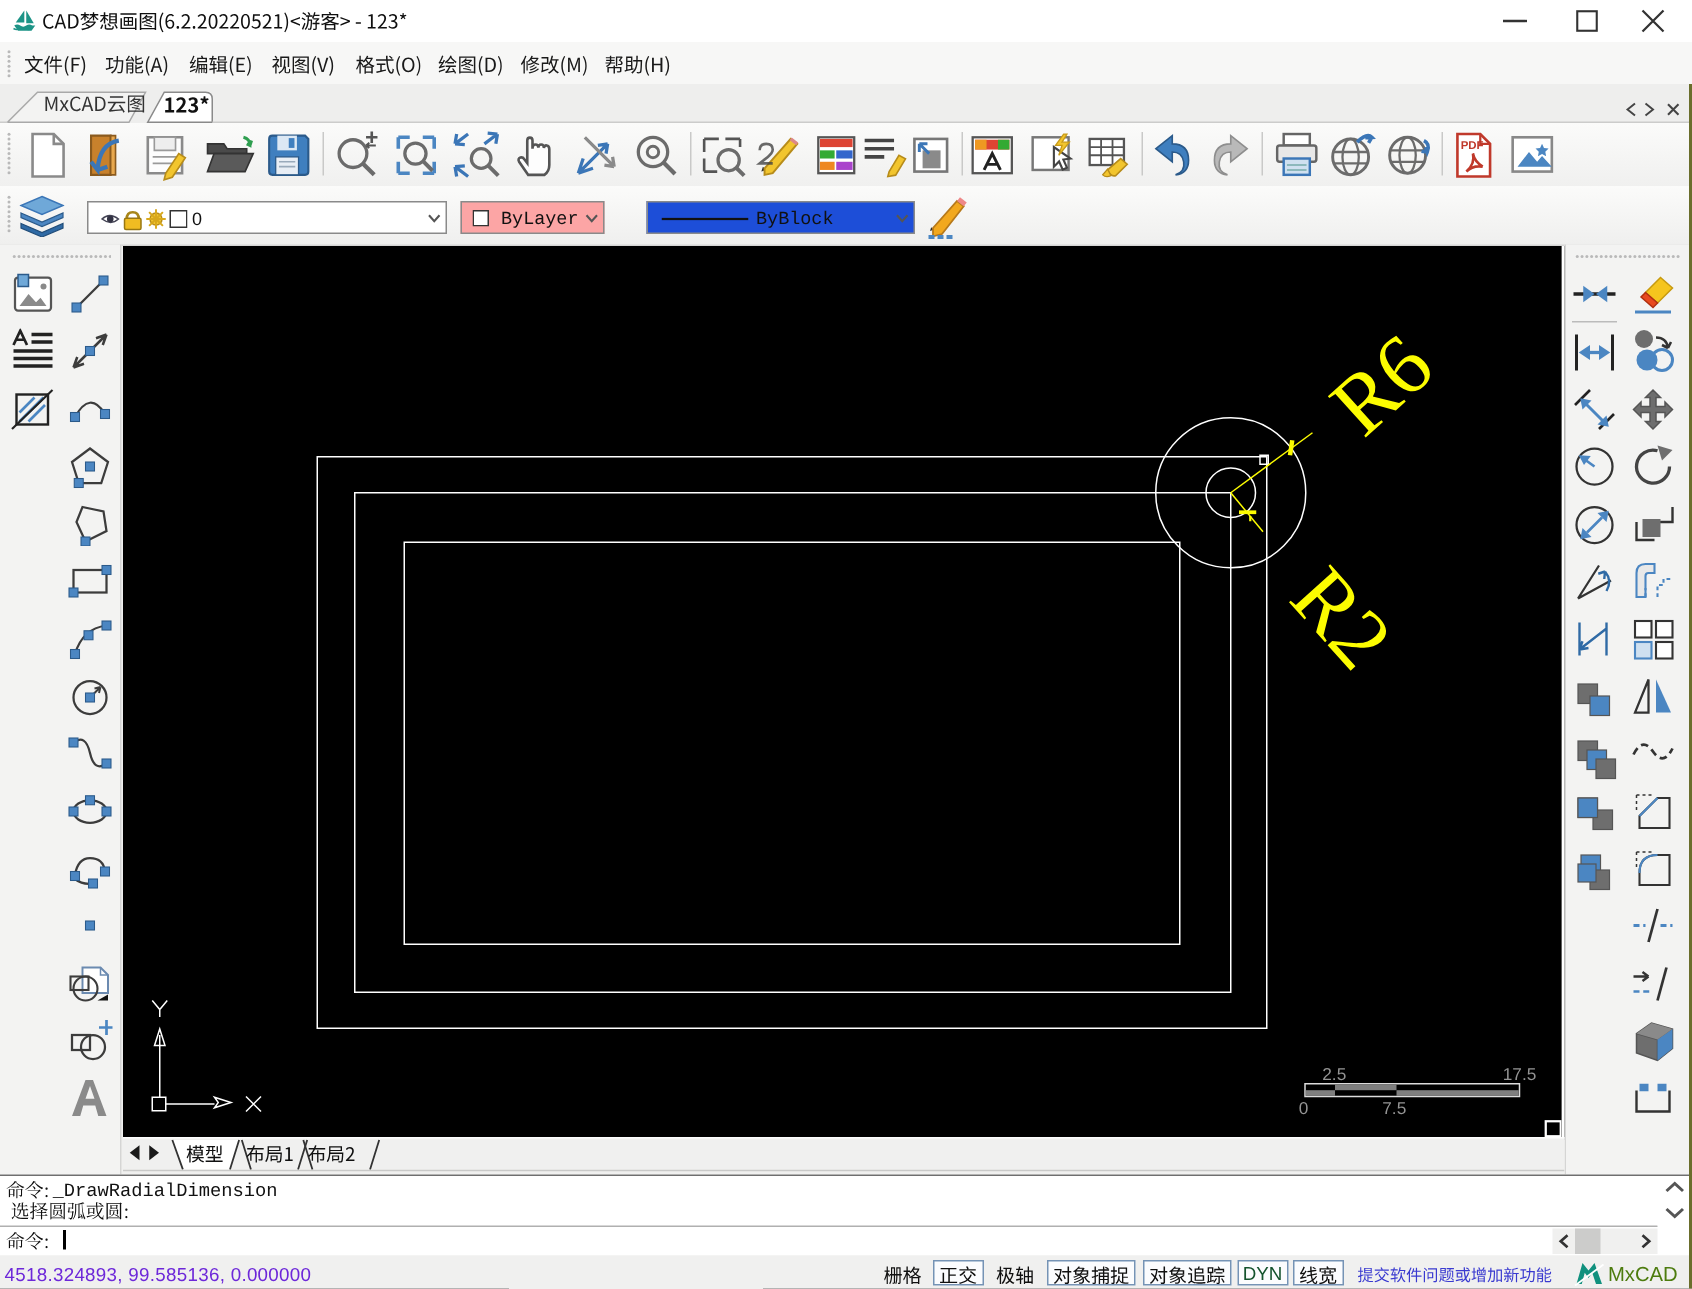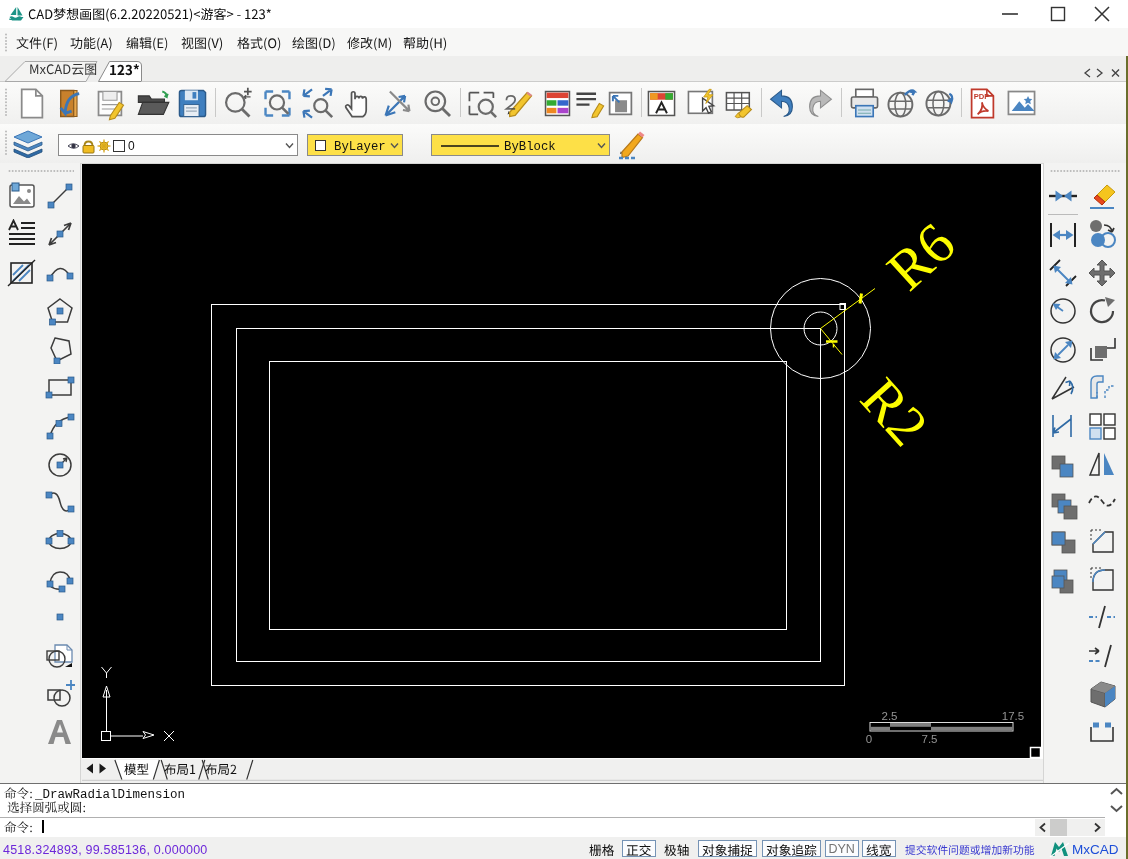--- a/index.html
+++ b/index.html
@@ -274,32 +274,32 @@
       <path d="M37 8 l-4.6 -4.6" stroke="#d8a81c" stroke-width="1.3"></path>
       <path d="M37 8 l-0.0 -6.5" stroke="#d8a81c" stroke-width="1.3"></path>
       <path d="M37 8 l4.6 -4.6" stroke="#d8a81c" stroke-width="1.3"></path>
       <rect x="46.5" y="2.5" width="11" height="11" fill="#fff" stroke="#333"></rect>
     </svg>
     <div style="position:absolute;left:69px;top:4px;font-size:12px;color:#111">0</div>
     <svg style="position:absolute;right:3px;top:7px" width="9" height="7" viewBox="0 0 9 7">
       <path d="M1 1.5 L4.5 5.5 L8 1.5" fill="none" stroke="#555" stroke-width="1.4"></path>
     </svg>
   </div>
-<div style="position:absolute;left:307px;top:134px;width:96px;height:22px;background:#fde047;border:1px solid #8a8a8a;box-sizing:border-box">
+<div style="position:absolute;left:307px;top:134px;width:96px;height:22px;background:#fca5a5;border:1px solid #8a8a8a;box-sizing:border-box">
     <svg style="position:absolute;left:7px;top:5px" width="11" height="11" viewBox="0 0 11 11">
       <rect x="0.5" y="0.5" width="10" height="10" fill="#fff" stroke="#333"></rect>
     </svg>
     <svg style="position:absolute;left:26px;top:3px" width="55" height="15" viewBox="0 0 55 15">
       <text x="0" y="11.5" font-family="Liberation Mono" font-size="12.3" fill="#111">ByLayer</text>
     </svg>
     <svg style="position:absolute;right:3px;top:7px" width="9" height="7" viewBox="0 0 9 7">
       <path d="M1 1.5 L4.5 5.5 L8 1.5" fill="none" stroke="#555" stroke-width="1.4"></path>
     </svg>
   </div>
-<div style="position:absolute;left:431px;top:134px;width:179px;height:22px;background:#fde047;border:1px solid #8a8a8a;box-sizing:border-box">
+<div style="position:absolute;left:431px;top:134px;width:179px;height:22px;background:#1d4ed8;border:1px solid #8a8a8a;box-sizing:border-box">
     <svg style="position:absolute;left:9px;top:10px" width="58" height="2" viewBox="0 0 58 2">
       <path d="M0 1 h58" stroke="#111" stroke-width="1.6"></path>
     </svg>
     <svg style="position:absolute;left:72px;top:3px" width="55" height="15" viewBox="0 0 55 15">
       <text x="0" y="11.5" font-family="Liberation Mono" font-size="12.3" fill="#111">ByBlock</text>
     </svg>
     <svg style="position:absolute;right:3px;top:7px" width="9" height="7" viewBox="0 0 9 7">
       <path d="M1 1.5 L4.5 5.5 L8 1.5" fill="none" stroke="#555" stroke-width="1.4"></path>
     </svg>
   </div>
@@ -687,29 +687,29 @@
     <svg width="51" height="16" viewBox="0 0 51 16" style="display:block">
       <path transform="translate(0,13)" d="M6.4 -5.0C7.0 -4.1 7.5 -2.9 7.7 -2.1L8.6 -2.6C8.4 -3.3 7.8 -4.5 7.2 -5.4ZM1.2 -5.8C1.9 -5.1 2.8 -4.2 3.5 -3.4C2.7 -1.8 1.7 -0.5 0.6 0.2C0.8 0.4 1.1 0.8 1.2 1.0C2.4 0.2 3.4 -1.0 4.2 -2.6C4.7 -1.9 5.2 -1.2 5.5 -0.6L6.3 -1.3C5.9 -2.0 5.3 -2.8 4.6 -3.6C5.2 -5.0 5.6 -6.8 5.8 -8.8L5.2 -9.0L5.1 -9.0H0.9V-8.1H4.8C4.6 -6.7 4.3 -5.5 3.9 -4.4C3.2 -5.1 2.5 -5.8 1.8 -6.3ZM9.7 -10.7V-7.6H6.1V-6.7H9.7V-0.3C9.7 -0.1 9.6 0.0 9.4 0.0C9.2 0.0 8.5 0.0 7.7 0.0C7.8 0.3 8.0 0.7 8.0 1.0C9.1 1.0 9.7 1.0 10.1 0.8C10.5 0.6 10.7 0.4 10.7 -0.3V-6.7H12.2V-7.6H10.7V-10.7Z M17.0 -10.7C16.3 -9.7 15.0 -8.4 13.4 -7.5C13.6 -7.4 13.9 -7.0 14.0 -6.8C14.2 -7.0 14.5 -7.1 14.7 -7.3V-5.2H16.9C15.9 -4.6 14.8 -4.2 13.5 -3.9C13.7 -3.8 13.9 -3.4 14.0 -3.2C15.3 -3.6 16.4 -4.1 17.4 -4.7C17.8 -4.5 18.0 -4.3 18.3 -4.0C17.2 -3.3 15.4 -2.6 13.9 -2.2C14.1 -2.1 14.4 -1.8 14.5 -1.6C15.9 -2.0 17.6 -2.7 18.8 -3.6C19.0 -3.3 19.2 -3.1 19.3 -2.9C18.0 -1.8 15.7 -0.8 13.8 -0.4C14.0 -0.2 14.2 0.1 14.3 0.3C16.1 -0.2 18.2 -1.1 19.6 -2.2C20.0 -1.3 19.8 -0.5 19.3 -0.2C19.0 0.0 18.7 0.0 18.4 0.0C18.1 0.0 17.7 0.0 17.2 -0.0C17.3 0.2 17.4 0.6 17.5 0.9C17.9 0.9 18.3 0.9 18.6 0.9C19.1 0.9 19.5 0.8 19.9 0.5C20.8 -0.0 21.0 -1.3 20.4 -2.7L21.1 -3.0C21.6 -1.8 22.7 -0.4 24.2 0.4C24.3 0.1 24.6 -0.3 24.8 -0.5C23.4 -1.1 22.4 -2.3 21.8 -3.4C22.5 -3.7 23.1 -4.1 23.6 -4.5L22.9 -5.0C22.1 -4.5 21.0 -3.8 20.0 -3.3C19.6 -4.0 19.0 -4.6 18.1 -5.2L18.2 -5.2H23.5V-8.1H20.1C20.5 -8.5 20.8 -9.0 21.1 -9.4L20.4 -9.9L20.3 -9.8H17.5C17.7 -10.0 17.9 -10.3 18.0 -10.5ZM16.8 -9.1H19.7C19.5 -8.7 19.2 -8.4 18.9 -8.1H15.8C16.1 -8.4 16.5 -8.7 16.8 -9.1ZM15.6 -7.3H19.0C18.7 -6.8 18.3 -6.4 17.9 -6.0H15.6ZM19.9 -7.3H22.5V-6.0H18.9C19.3 -6.4 19.6 -6.8 19.9 -7.3Z M34.7 -9.9C35.3 -9.6 36.2 -9.1 36.7 -8.8H34.2V-10.7H33.3V-8.8H30.1V-7.9H33.3V-6.7H30.5V1.0H31.4V-1.6H33.3V0.9H34.2V-1.6H36.3V0.0C36.3 0.2 36.2 0.2 36.1 0.2C35.9 0.3 35.4 0.3 34.9 0.2C35.0 0.5 35.1 0.8 35.1 1.0C35.9 1.0 36.4 1.0 36.8 0.9C37.1 0.7 37.2 0.5 37.2 0.0V-6.7H34.2V-7.9H37.4V-8.8H36.8L37.2 -9.4C36.7 -9.7 35.8 -10.2 35.2 -10.5ZM36.3 -5.8V-4.5H34.2V-5.8ZM33.3 -5.8V-4.5H31.4V-5.8ZM31.4 -3.7H33.3V-2.4H31.4ZM36.3 -3.7V-2.4H34.2V-3.7ZM27.7 -10.7V-8.1H25.9V-7.2H27.7V-4.4C27.0 -4.2 26.3 -4.1 25.8 -3.9L26.0 -3.0L27.7 -3.5V-0.1C27.7 0.1 27.6 0.2 27.5 0.2C27.3 0.2 26.8 0.2 26.2 0.2C26.3 0.4 26.4 0.8 26.5 1.0C27.3 1.0 27.8 1.0 28.2 0.9C28.5 0.7 28.6 0.4 28.6 -0.1V-3.8L30.2 -4.3L30.0 -5.1L28.6 -4.7V-7.2H30.0V-8.1H28.6V-10.7Z M44.3 -9.2H48.5V-6.7H44.3ZM40.2 -10.7V-8.1H38.6V-7.2H40.2V-4.4L38.5 -3.9L38.7 -3.0L40.2 -3.4V-0.1C40.2 0.1 40.1 0.1 40.0 0.1C39.8 0.1 39.3 0.1 38.8 0.1C38.9 0.4 39.0 0.8 39.1 1.0C39.9 1.0 40.4 1.0 40.7 0.8C41.0 0.7 41.1 0.4 41.1 -0.1V-3.7L42.6 -4.2L42.5 -5.1L41.1 -4.7V-7.2H42.6V-8.1H41.1V-10.7ZM43.4 -10.0V-5.9H46.0V-0.4C45.2 -0.7 44.6 -1.3 44.3 -2.5C44.4 -3.1 44.5 -3.7 44.5 -4.4L43.6 -4.5C43.5 -2.3 43.0 -0.6 41.7 0.4C41.9 0.5 42.3 0.9 42.4 1.0C43.1 0.4 43.6 -0.4 44.0 -1.5C44.8 0.4 46.2 0.8 48.0 0.8H50.2C50.2 0.5 50.3 0.2 50.4 -0.0C50.0 -0.0 48.4 -0.0 48.1 -0.0C47.7 -0.0 47.3 -0.1 46.9 -0.1V-3.1H49.9V-3.9H46.9V-5.9H49.4V-10.0Z" fill="#111"></path>
     </svg>
   </div>
 <div style="position:absolute;left:761.5px;top:840px;height:17px;border:1px solid #7593b5;background:#fbfcfe;box-sizing:border-box;padding:1px 3px 0 3px">
     <svg width="51" height="16" viewBox="0 0 51 16" style="display:block">
       <path transform="translate(0,13)" d="M6.4 -5.0C7.0 -4.1 7.5 -2.9 7.7 -2.1L8.6 -2.6C8.4 -3.3 7.8 -4.5 7.2 -5.4ZM1.2 -5.8C1.9 -5.1 2.8 -4.2 3.5 -3.4C2.7 -1.8 1.7 -0.5 0.6 0.2C0.8 0.4 1.1 0.8 1.2 1.0C2.4 0.2 3.4 -1.0 4.2 -2.6C4.7 -1.9 5.2 -1.2 5.5 -0.6L6.3 -1.3C5.9 -2.0 5.3 -2.8 4.6 -3.6C5.2 -5.0 5.6 -6.8 5.8 -8.8L5.2 -9.0L5.1 -9.0H0.9V-8.1H4.8C4.6 -6.7 4.3 -5.5 3.9 -4.4C3.2 -5.1 2.5 -5.8 1.8 -6.3ZM9.7 -10.7V-7.6H6.1V-6.7H9.7V-0.3C9.7 -0.1 9.6 0.0 9.4 0.0C9.2 0.0 8.5 0.0 7.7 0.0C7.8 0.3 8.0 0.7 8.0 1.0C9.1 1.0 9.7 1.0 10.1 0.8C10.5 0.6 10.7 0.4 10.7 -0.3V-6.7H12.2V-7.6H10.7V-10.7Z M17.0 -10.7C16.3 -9.7 15.0 -8.4 13.4 -7.5C13.6 -7.4 13.9 -7.0 14.0 -6.8C14.2 -7.0 14.5 -7.1 14.7 -7.3V-5.2H16.9C15.9 -4.6 14.8 -4.2 13.5 -3.9C13.7 -3.8 13.9 -3.4 14.0 -3.2C15.3 -3.6 16.4 -4.1 17.4 -4.7C17.8 -4.5 18.0 -4.3 18.3 -4.0C17.2 -3.3 15.4 -2.6 13.9 -2.2C14.1 -2.1 14.4 -1.8 14.5 -1.6C15.9 -2.0 17.6 -2.7 18.8 -3.6C19.0 -3.3 19.2 -3.1 19.3 -2.9C18.0 -1.8 15.7 -0.8 13.8 -0.4C14.0 -0.2 14.2 0.1 14.3 0.3C16.1 -0.2 18.2 -1.1 19.6 -2.2C20.0 -1.3 19.8 -0.5 19.3 -0.2C19.0 0.0 18.7 0.0 18.4 0.0C18.1 0.0 17.7 0.0 17.2 -0.0C17.3 0.2 17.4 0.6 17.5 0.9C17.9 0.9 18.3 0.9 18.6 0.9C19.1 0.9 19.5 0.8 19.9 0.5C20.8 -0.0 21.0 -1.3 20.4 -2.7L21.1 -3.0C21.6 -1.8 22.7 -0.4 24.2 0.4C24.3 0.1 24.6 -0.3 24.8 -0.5C23.4 -1.1 22.4 -2.3 21.8 -3.4C22.5 -3.7 23.1 -4.1 23.6 -4.5L22.9 -5.0C22.1 -4.5 21.0 -3.8 20.0 -3.3C19.6 -4.0 19.0 -4.6 18.1 -5.2L18.2 -5.2H23.5V-8.1H20.1C20.5 -8.5 20.8 -9.0 21.1 -9.4L20.4 -9.9L20.3 -9.8H17.5C17.7 -10.0 17.9 -10.3 18.0 -10.5ZM16.8 -9.1H19.7C19.5 -8.7 19.2 -8.4 18.9 -8.1H15.8C16.1 -8.4 16.5 -8.7 16.8 -9.1ZM15.6 -7.3H19.0C18.7 -6.8 18.3 -6.4 17.9 -6.0H15.6ZM19.9 -7.3H22.5V-6.0H18.9C19.3 -6.4 19.6 -6.8 19.9 -7.3Z M26.4 -9.7C27.0 -9.1 27.8 -8.3 28.2 -7.7L29.0 -8.3C28.6 -8.9 27.7 -9.7 27.1 -10.2ZM30.4 -9.3V-1.1L31.3 -1.1H36.8V-4.8H31.3V-6.0H36.3V-9.3H33.4C33.6 -9.7 33.8 -10.2 33.9 -10.6L32.9 -10.7C32.8 -10.4 32.6 -9.8 32.5 -9.3ZM31.3 -8.5H35.4V-6.8H31.3ZM31.3 -4.0H35.8V-1.9H31.3ZM28.7 -6.2H26.0V-5.3H27.8V-1.2C27.3 -1.0 26.6 -0.5 26.0 0.1L26.6 0.9C27.2 0.2 27.9 -0.4 28.3 -0.4C28.5 -0.4 28.9 -0.1 29.4 0.2C30.2 0.7 31.3 0.8 32.8 0.8C34.1 0.8 36.3 0.7 37.5 0.6C37.5 0.4 37.6 -0.1 37.7 -0.3C36.4 -0.2 34.3 -0.1 32.8 -0.1C31.4 -0.1 30.3 -0.1 29.6 -0.6C29.2 -0.8 28.9 -1.0 28.7 -1.1Z M44.5 -6.8V-6.0H49.0V-6.8ZM44.6 -2.8C44.1 -1.9 43.4 -1.0 42.8 -0.3C43.0 -0.2 43.4 0.1 43.5 0.3C44.2 -0.5 44.9 -1.6 45.4 -2.6ZM48.0 -2.5C48.6 -1.7 49.3 -0.5 49.6 0.2L50.4 -0.2C50.1 -0.9 49.4 -2.0 48.8 -2.8ZM40.0 -9.3H42.0V-7.1H40.0ZM43.4 -4.5V-3.7H46.3V-0.0C46.3 0.1 46.3 0.1 46.1 0.2C46.0 0.2 45.5 0.2 44.9 0.2C45.0 0.4 45.1 0.7 45.2 1.0C46.0 1.0 46.5 1.0 46.8 0.8C47.1 0.7 47.2 0.5 47.2 -0.0V-3.7H50.3V-4.5ZM45.8 -10.5C46.0 -10.0 46.2 -9.5 46.3 -9.1H43.5V-6.9H44.3V-8.2H49.2V-6.9H50.1V-9.1H47.3C47.2 -9.5 46.9 -10.2 46.6 -10.7ZM38.5 -0.5 38.8 0.4C40.0 0.0 41.6 -0.5 43.2 -1.0L43.1 -1.8L41.6 -1.4V-3.6H43.1V-4.5H41.6V-6.2H42.9V-10.1H39.1V-6.2H40.8V-1.2L40.0 -0.9V-5.0H39.2V-0.7Z" fill="#111"></path>
     </svg>
   </div>
 <div style="position:absolute;left:824.5px;top:840px;height:17px;border:1px solid #7593b5;background:#fbfcfe;box-sizing:border-box;padding:1px 3px 0 3px">
-    <div style="font-size:12.5px;color:#737373;line-height:15px">DYN</div>
+    <div style="font-size:12.5px;color:#14532d;line-height:15px">DYN</div>
   </div>
 <div style="position:absolute;left:862px;top:840px;height:17px;border:1px solid #7593b5;background:#fbfcfe;box-sizing:border-box;padding:1px 3px 0 3px">
     <svg width="26" height="16" viewBox="0 0 26 16" style="display:block">
       <path transform="translate(0,13)" d="M0.7 -0.7 0.9 0.2C2.1 -0.1 3.6 -0.6 5.1 -1.0L4.9 -1.8C3.4 -1.4 1.7 -0.9 0.7 -0.7ZM8.9 -9.9C9.6 -9.6 10.4 -9.1 10.8 -8.8L11.3 -9.3C10.9 -9.7 10.1 -10.2 9.5 -10.4ZM0.9 -5.4C1.1 -5.5 1.4 -5.5 2.9 -5.7C2.4 -4.9 1.9 -4.3 1.7 -4.0C1.3 -3.6 1.0 -3.2 0.7 -3.2C0.8 -2.9 0.9 -2.5 1.0 -2.3C1.3 -2.5 1.7 -2.6 4.9 -3.2C4.9 -3.4 4.9 -3.8 4.9 -4.0L2.3 -3.6C3.3 -4.7 4.3 -6.1 5.1 -7.5L4.3 -8.0C4.1 -7.5 3.8 -7.0 3.5 -6.6L1.9 -6.4C2.6 -7.5 3.4 -8.9 3.9 -10.2L3.0 -10.6C2.5 -9.1 1.6 -7.5 1.3 -7.1C1.0 -6.6 0.8 -6.3 0.6 -6.3C0.7 -6.0 0.9 -5.6 0.9 -5.4ZM11.3 -4.4C10.8 -3.6 10.1 -2.9 9.2 -2.3C9.0 -2.9 8.9 -3.7 8.7 -4.7L12.0 -5.3L11.8 -6.1L8.6 -5.5C8.6 -6.0 8.5 -6.6 8.5 -7.2L11.6 -7.7L11.5 -8.5L8.4 -8.1C8.4 -8.9 8.4 -9.8 8.4 -10.7H7.4C7.4 -9.7 7.5 -8.8 7.5 -7.9L5.5 -7.6L5.7 -6.8L7.6 -7.0C7.6 -6.5 7.7 -5.9 7.7 -5.3L5.2 -4.9L5.4 -4.0L7.8 -4.5C8.0 -3.4 8.2 -2.5 8.5 -1.7C7.4 -1.0 6.1 -0.4 4.8 0.0C5.1 0.2 5.3 0.6 5.4 0.8C6.6 0.4 7.8 -0.2 8.8 -0.8C9.3 0.3 10.0 1.0 10.9 1.0C11.8 1.0 12.1 0.6 12.2 -0.9C12.0 -1.0 11.7 -1.2 11.5 -1.4C11.5 -0.2 11.3 0.1 11.0 0.1C10.4 0.1 10.0 -0.5 9.6 -1.4C10.6 -2.2 11.4 -3.1 12.1 -4.1Z M19.3 -2.4V-0.4C19.3 0.6 19.7 0.9 21.0 0.9C21.3 0.9 23.0 0.9 23.3 0.9C24.5 0.9 24.8 0.4 24.9 -1.5C24.7 -1.6 24.3 -1.7 24.0 -1.9C24.0 -0.2 23.9 0.0 23.3 0.0C22.9 0.0 21.4 0.0 21.1 0.0C20.4 0.0 20.3 -0.0 20.3 -0.4V-2.4ZM18.3 -4.0V-3.0C18.3 -2.0 17.9 -0.6 13.2 0.4C13.5 0.6 13.8 1.0 13.9 1.2C18.8 0.1 19.3 -1.7 19.3 -3.0V-4.0ZM15.3 -5.3V-1.3H16.2V-4.5H21.8V-1.4H22.8V-5.3ZM18.2 -10.5C18.4 -10.2 18.5 -9.9 18.7 -9.5H13.7V-7.2H14.6V-8.7H23.5V-7.2H24.5V-9.5H19.8C19.7 -9.9 19.4 -10.4 19.2 -10.8ZM20.3 -8.3V-7.4H17.8V-8.3H16.9V-7.4H14.9V-6.7H16.9V-5.7H17.8V-6.7H20.3V-5.7H21.2V-6.7H23.2V-7.4H21.2V-8.3Z" fill="#111"></path>
     </svg>
   </div>
 <div style="position:absolute;left:905px;top:843px">
     <svg width="130" height="13" viewBox="0 0 130 13" style="display:block">
       <path transform="translate(0,11)" d="M5.2 -6.7H8.8V-5.8H5.2ZM5.2 -8.1H8.8V-7.2H5.2ZM4.4 -8.7V-5.2H9.5V-8.7ZM4.6 -3.2C4.5 -1.6 4.0 -0.4 3.0 0.4C3.2 0.5 3.5 0.7 3.6 0.9C4.2 0.4 4.6 -0.3 4.9 -1.1C5.6 0.4 6.8 0.7 8.3 0.7H10.2C10.3 0.5 10.4 0.2 10.5 -0.0C10.1 -0.0 8.7 -0.0 8.4 -0.0C8.0 -0.0 7.7 -0.0 7.3 -0.1V-1.8H9.6V-2.5H7.3V-3.7H10.1V-4.4H3.9V-3.7H6.6V-0.3C6.0 -0.6 5.5 -1.0 5.2 -2.0C5.3 -2.3 5.3 -2.7 5.4 -3.1ZM1.8 -9.1V-6.9H0.4V-6.1H1.8V-3.8C1.2 -3.6 0.7 -3.4 0.3 -3.3L0.5 -2.5L1.8 -2.9V-0.2C1.8 0.0 1.7 0.0 1.6 0.0C1.5 0.1 1.0 0.1 0.6 0.0C0.7 0.3 0.8 0.6 0.8 0.8C1.5 0.8 1.9 0.8 2.2 0.6C2.4 0.5 2.5 0.3 2.5 -0.2V-3.2L3.7 -3.6L3.6 -4.3L2.5 -4.0V-6.1H3.7V-6.9H2.5V-9.1Z M14.2 -6.4C13.6 -5.6 12.5 -4.8 11.6 -4.2C11.7 -4.1 12.0 -3.8 12.2 -3.6C13.1 -4.2 14.3 -5.2 15.0 -6.1ZM17.5 -6.0C18.5 -5.3 19.7 -4.3 20.2 -3.6L20.9 -4.1C20.3 -4.8 19.1 -5.8 18.1 -6.5ZM14.6 -4.6 13.9 -4.3C14.3 -3.3 14.9 -2.4 15.6 -1.6C14.5 -0.8 13.0 -0.2 11.3 0.2C11.5 0.3 11.7 0.7 11.8 0.9C13.5 0.5 15.0 -0.2 16.2 -1.1C17.4 -0.2 18.8 0.5 20.6 0.8C20.7 0.6 21.0 0.2 21.1 0.1C19.4 -0.2 18.0 -0.8 16.8 -1.6C17.6 -2.4 18.2 -3.3 18.7 -4.4L17.8 -4.6C17.5 -3.6 16.9 -2.8 16.2 -2.1C15.5 -2.8 15.0 -3.6 14.6 -4.6ZM15.3 -8.9C15.6 -8.5 15.9 -8.0 16.0 -7.6H11.5V-6.8H20.9V-7.6H16.4L16.9 -7.8C16.7 -8.1 16.4 -8.7 16.1 -9.2Z M28.0 -9.1C27.8 -7.4 27.3 -5.8 26.6 -4.8C26.8 -4.7 27.1 -4.5 27.2 -4.3C27.7 -5.0 28.0 -5.8 28.3 -6.7H31.1C30.9 -5.9 30.7 -5.1 30.6 -4.6L31.2 -4.4C31.5 -5.1 31.7 -6.3 32.0 -7.3L31.4 -7.4L31.3 -7.4H28.5C28.6 -7.9 28.7 -8.4 28.8 -9.0ZM28.8 -5.6V-5.2C28.8 -3.6 28.6 -1.4 26.3 0.3C26.5 0.4 26.8 0.7 26.9 0.9C28.2 -0.1 28.9 -1.3 29.2 -2.5C29.7 -1.0 30.4 0.2 31.5 0.9C31.6 0.6 31.8 0.3 32.0 0.2C30.7 -0.5 29.9 -2.2 29.5 -4.1C29.5 -4.5 29.6 -4.8 29.6 -5.1V-5.6ZM22.6 -3.6C22.7 -3.7 23.0 -3.7 23.5 -3.7H24.6V-2.2L22.0 -1.8L22.2 -1.0L24.6 -1.4V0.8H25.3V-1.5L26.8 -1.7L26.8 -2.5L25.3 -2.3V-3.7H26.7V-4.5H25.3V-6.1H24.6V-4.5H23.4C23.8 -5.2 24.1 -6.1 24.4 -7.0H26.8V-7.8H24.7C24.8 -8.2 24.9 -8.5 25.0 -8.9L24.2 -9.1C24.1 -8.6 24.0 -8.2 23.9 -7.8H22.1V-7.0H23.7C23.4 -6.2 23.1 -5.4 22.9 -5.2C22.7 -4.7 22.6 -4.4 22.4 -4.3C22.4 -4.1 22.6 -3.7 22.6 -3.6Z M35.8 -3.7V-2.9H38.9V0.9H39.7V-2.9H42.7V-3.7H39.7V-6.1H42.2V-6.9H39.7V-8.9H38.9V-6.9H37.5C37.6 -7.3 37.7 -7.9 37.8 -8.4L37.1 -8.5C36.8 -7.1 36.4 -5.7 35.7 -4.8C35.9 -4.7 36.3 -4.5 36.4 -4.4C36.7 -4.9 37.0 -5.4 37.2 -6.1H38.9V-3.7ZM35.3 -9.0C34.7 -7.4 33.8 -5.8 32.7 -4.7C32.9 -4.5 33.1 -4.1 33.2 -3.9C33.6 -4.3 33.9 -4.7 34.2 -5.2V0.8H35.0V-6.4C35.4 -7.2 35.8 -8.0 36.1 -8.8Z M44.2 -6.6V0.9H45.0V-6.6ZM44.3 -8.5C44.9 -8.0 45.6 -7.2 45.9 -6.7L46.5 -7.2C46.2 -7.6 45.5 -8.4 44.9 -8.9ZM47.0 -8.5V-7.7H52.2V-0.3C52.2 -0.1 52.1 -0.0 51.9 -0.0C51.8 -0.0 51.1 0.0 50.5 -0.0C50.6 0.2 50.7 0.6 50.7 0.8C51.6 0.8 52.2 0.8 52.5 0.6C52.9 0.5 53.0 0.3 53.0 -0.3V-8.5ZM46.7 -5.8V-1.1H47.4V-1.8H50.5V-5.8ZM47.4 -5.1H49.7V-2.5H47.4Z M55.9 -6.6H58.1V-5.8H55.9ZM55.9 -8.0H58.1V-7.2H55.9ZM55.2 -8.6V-5.2H58.9V-8.6ZM61.5 -5.7C61.4 -2.9 61.2 -1.5 58.9 -0.8C59.1 -0.7 59.3 -0.5 59.3 -0.3C61.8 -1.1 62.1 -2.7 62.2 -5.7ZM61.9 -2.0C62.6 -1.5 63.4 -0.8 63.8 -0.4L64.3 -0.9C63.9 -1.3 63.0 -2.0 62.4 -2.4ZM55.3 -3.3C55.3 -1.7 55.1 -0.4 54.4 0.4C54.5 0.5 54.8 0.7 55.0 0.8C55.4 0.3 55.6 -0.3 55.8 -1.1C56.7 0.4 58.3 0.6 60.6 0.6H64.1C64.2 0.4 64.3 0.1 64.4 -0.1C63.8 -0.0 61.1 -0.0 60.6 -0.0C59.3 -0.1 58.3 -0.1 57.4 -0.5V-2.0H59.2V-2.6H57.4V-3.8H59.4V-4.4H54.5V-3.8H56.7V-0.9C56.4 -1.1 56.1 -1.5 55.9 -1.9C56.0 -2.3 56.0 -2.8 56.0 -3.2ZM59.8 -6.9V-2.3H60.5V-6.3H63.1V-2.4H63.8V-6.9H61.8C61.9 -7.2 62.0 -7.5 62.2 -7.9H64.3V-8.6H59.4V-7.9H61.4C61.3 -7.6 61.1 -7.2 61.0 -6.9Z M72.3 -8.5C72.9 -8.2 73.7 -7.7 74.1 -7.4L74.6 -7.9C74.2 -8.3 73.4 -8.8 72.7 -9.0ZM65.5 -0.7 65.6 0.1C66.9 -0.2 68.7 -0.5 70.3 -0.9L70.3 -1.7C68.5 -1.3 66.6 -0.9 65.5 -0.7ZM66.9 -4.9H69.1V-3.0H66.9ZM66.1 -5.6V-2.3H69.9V-5.6ZM65.5 -7.3V-6.5H70.9C71.0 -4.8 71.2 -3.2 71.6 -1.9C70.9 -1.0 70.0 -0.3 69.0 0.2C69.2 0.4 69.5 0.7 69.6 0.9C70.5 0.4 71.3 -0.3 71.9 -1.0C72.4 0.2 73.1 0.9 73.9 0.9C74.7 0.9 75.0 0.3 75.2 -1.5C75.0 -1.6 74.7 -1.8 74.5 -2.0C74.4 -0.5 74.3 0.0 74.0 0.0C73.4 0.0 73.0 -0.6 72.6 -1.8C73.4 -2.8 74.0 -4.1 74.5 -5.6L73.7 -5.8C73.3 -4.6 72.9 -3.6 72.3 -2.8C72.0 -3.8 71.8 -5.1 71.7 -6.5H74.9V-7.3H71.7C71.6 -7.9 71.6 -8.5 71.6 -9.1H70.8C70.8 -8.5 70.8 -7.9 70.8 -7.3Z M80.6 -6.4C81.0 -6.0 81.3 -5.3 81.4 -4.9L81.9 -5.1C81.8 -5.5 81.4 -6.1 81.1 -6.6ZM83.9 -6.6C83.7 -6.1 83.3 -5.5 83.1 -5.0L83.5 -4.8C83.8 -5.2 84.1 -5.9 84.5 -6.4ZM76.0 -1.4 76.3 -0.6C77.2 -0.9 78.3 -1.4 79.3 -1.8L79.2 -2.5L78.1 -2.1V-5.7H79.2V-6.4H78.1V-8.9H77.3V-6.4H76.2V-5.7H77.3V-1.8ZM80.4 -8.8C80.7 -8.4 81.0 -7.8 81.1 -7.5L81.9 -7.9C81.7 -8.2 81.4 -8.7 81.1 -9.1ZM79.6 -7.5V-3.9H85.4V-7.5H83.9C84.2 -7.9 84.5 -8.4 84.8 -8.8L84.0 -9.1C83.8 -8.6 83.4 -7.9 83.1 -7.5ZM80.3 -6.9H82.2V-4.5H80.3ZM82.8 -6.9H84.7V-4.5H82.8ZM80.9 -1.1H84.1V-0.3H80.9ZM80.9 -1.7V-2.6H84.1V-1.7ZM80.2 -3.2V0.8H80.9V0.3H84.1V0.8H84.9V-3.2Z M92.6 -7.7V0.7H93.4V-0.1H95.5V0.6H96.3V-7.7ZM93.4 -0.9V-6.9H95.5V-0.9ZM88.5 -8.9 88.5 -7.0H87.0V-6.2H88.5C88.4 -3.5 88.1 -1.1 86.7 0.3C86.9 0.4 87.2 0.7 87.3 0.9C88.8 -0.7 89.2 -3.3 89.3 -6.2H90.9C90.8 -2.1 90.7 -0.6 90.5 -0.3C90.4 -0.1 90.3 -0.1 90.1 -0.1C89.9 -0.1 89.5 -0.1 89.0 -0.2C89.1 0.1 89.2 0.4 89.2 0.7C89.7 0.7 90.2 0.7 90.5 0.7C90.8 0.6 91.0 0.5 91.2 0.2C91.5 -0.2 91.6 -1.8 91.7 -6.6C91.7 -6.7 91.7 -7.0 91.7 -7.0H89.3L89.3 -8.9Z M101.1 -2.3C101.4 -1.8 101.8 -1.0 102.0 -0.6L102.5 -0.9C102.4 -1.4 102.0 -2.1 101.6 -2.6ZM98.7 -2.5C98.4 -1.9 98.1 -1.2 97.6 -0.7C97.8 -0.6 98.1 -0.4 98.2 -0.3C98.6 -0.8 99.1 -1.6 99.3 -2.4ZM103.2 -8.0V-4.3C103.2 -2.9 103.1 -1.0 102.2 0.3C102.3 0.4 102.7 0.6 102.8 0.8C103.8 -0.6 103.9 -2.8 103.9 -4.3V-4.7H105.6V0.8H106.4V-4.7H107.5V-5.4H103.9V-7.5C105.1 -7.7 106.3 -7.9 107.2 -8.3L106.6 -8.9C105.8 -8.6 104.4 -8.2 103.2 -8.0ZM99.5 -8.9C99.7 -8.6 99.9 -8.3 100.0 -7.9H97.9V-7.3H102.6V-7.9H100.8C100.7 -8.3 100.5 -8.8 100.2 -9.1ZM101.3 -7.2C101.1 -6.7 100.9 -6.0 100.7 -5.5H97.7V-4.8H99.9V-3.7H97.7V-2.9H99.9V-0.2C99.9 -0.1 99.9 -0.1 99.8 -0.1C99.7 -0.0 99.3 -0.0 98.9 -0.1C99.1 0.1 99.2 0.4 99.2 0.6C99.7 0.6 100.1 0.6 100.3 0.5C100.6 0.4 100.7 0.2 100.7 -0.2V-2.9H102.7V-3.7H100.7V-4.8H102.8V-5.5H101.4C101.6 -5.9 101.8 -6.5 102.0 -7.0ZM98.6 -7.0C98.8 -6.5 98.9 -5.9 99.0 -5.5L99.7 -5.7C99.6 -6.1 99.4 -6.7 99.2 -7.2Z M108.4 -2.0 108.6 -1.1C109.8 -1.4 111.3 -1.9 112.8 -2.3L112.7 -3.1L110.9 -2.6V-7.0H112.5V-7.8H108.6V-7.0H110.1V-2.4C109.5 -2.2 108.9 -2.1 108.4 -2.0ZM114.4 -8.9C114.4 -8.1 114.4 -7.3 114.4 -6.6H112.6V-5.8H114.4C114.2 -3.2 113.6 -1.0 111.3 0.2C111.5 0.4 111.8 0.7 111.9 0.9C114.4 -0.5 115.0 -2.9 115.2 -5.8H117.3C117.2 -2.0 117.0 -0.5 116.7 -0.2C116.6 -0.0 116.5 0.0 116.2 0.0C116.0 0.0 115.4 -0.0 114.7 -0.1C114.9 0.2 115.0 0.5 115.0 0.7C115.6 0.8 116.2 0.8 116.6 0.7C116.9 0.7 117.2 0.6 117.4 0.3C117.8 -0.2 118.0 -1.7 118.2 -6.2C118.2 -6.3 118.2 -6.6 118.2 -6.6H115.2C115.2 -7.3 115.3 -8.1 115.3 -8.9Z M122.9 -4.5V-3.6H120.6V-4.5ZM119.9 -5.2V0.9H120.6V-1.4H122.9V-0.1C122.9 0.1 122.9 0.1 122.8 0.1C122.6 0.1 122.1 0.1 121.6 0.1C121.7 0.3 121.9 0.6 121.9 0.8C122.6 0.8 123.1 0.8 123.4 0.7C123.6 0.6 123.7 0.3 123.7 -0.1V-5.2ZM120.6 -3.0H122.9V-2.0H120.6ZM128.1 -8.3C127.5 -7.9 126.5 -7.5 125.5 -7.2V-9.1H124.8V-5.5C124.8 -4.6 125.0 -4.3 126.1 -4.3C126.3 -4.3 127.7 -4.3 127.9 -4.3C128.8 -4.3 129.0 -4.7 129.1 -6.0C128.9 -6.1 128.6 -6.2 128.4 -6.3C128.3 -5.2 128.3 -5.1 127.8 -5.1C127.5 -5.1 126.3 -5.1 126.1 -5.1C125.6 -5.1 125.5 -5.1 125.5 -5.5V-6.6C126.6 -6.9 127.8 -7.3 128.6 -7.7ZM128.2 -3.4C127.6 -3.0 126.5 -2.6 125.5 -2.3V-4.0H124.8V-0.4C124.8 0.5 125.0 0.8 126.1 0.8C126.3 0.8 127.7 0.8 128.0 0.8C128.9 0.8 129.1 0.4 129.2 -1.1C129.0 -1.1 128.7 -1.3 128.5 -1.4C128.4 -0.2 128.3 0.0 127.9 0.0C127.6 0.0 126.4 0.0 126.2 0.0C125.6 0.0 125.5 -0.0 125.5 -0.4V-1.6C126.6 -1.9 127.9 -2.4 128.7 -2.8ZM119.7 -6.0C119.9 -6.1 120.3 -6.1 123.3 -6.3C123.4 -6.1 123.5 -5.9 123.5 -5.8L124.2 -6.1C124.0 -6.7 123.4 -7.7 122.8 -8.4L122.2 -8.2C122.4 -7.8 122.7 -7.4 122.9 -6.9L120.6 -6.8C121.0 -7.4 121.5 -8.1 121.9 -8.8L121.1 -9.1C120.7 -8.3 120.1 -7.4 119.9 -7.2C119.8 -6.9 119.6 -6.8 119.4 -6.8C119.5 -6.5 119.7 -6.1 119.7 -6.0Z" fill="#3a3ad0"></path>
     </svg>
   </div>
 <svg class="abs" style="left:1049px;top:840px" width="21" height="18" viewBox="0 0 21 18">
 <path d="M2 16 L6 2 L10 7 L14 2 L19 16 L15 16 L12.5 8.5 L10 12 L7.5 8.5 L5.5 16 Z" fill="#11917e"></path>
 <path d="M1 17 L20 3" stroke="#fff" stroke-width="1.2"></path>
 </svg>
-<div style="position:absolute;left:1072px;top:842px;font-size:13.5px;color:#1d4ed8">MxCAD</div>
+<div style="position:absolute;left:1072px;top:842px;font-size:13.5px;color:#4d7c0f">MxCAD</div>
 <div style="position:absolute;left:1126px;top:56px;width:2px;height:803px;background:#6a6e2c"></div>
 </body></html>

